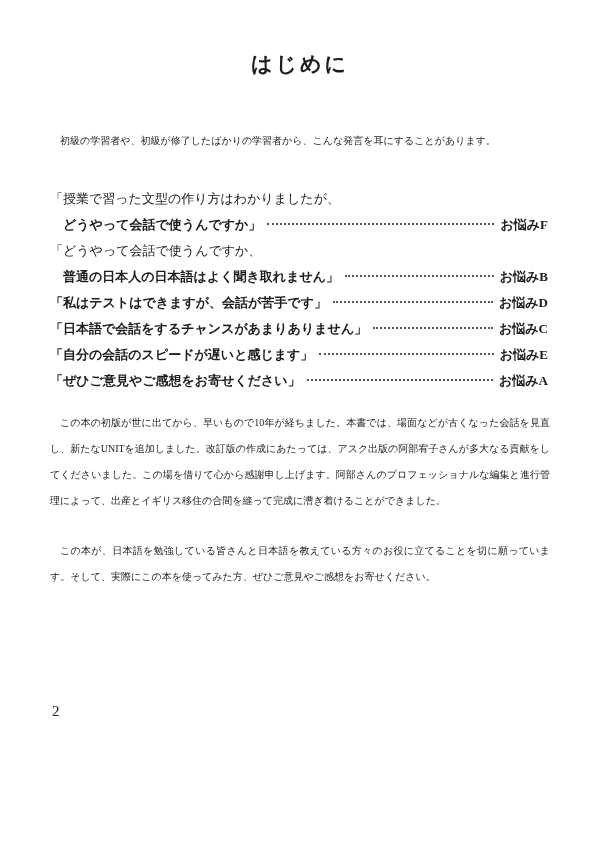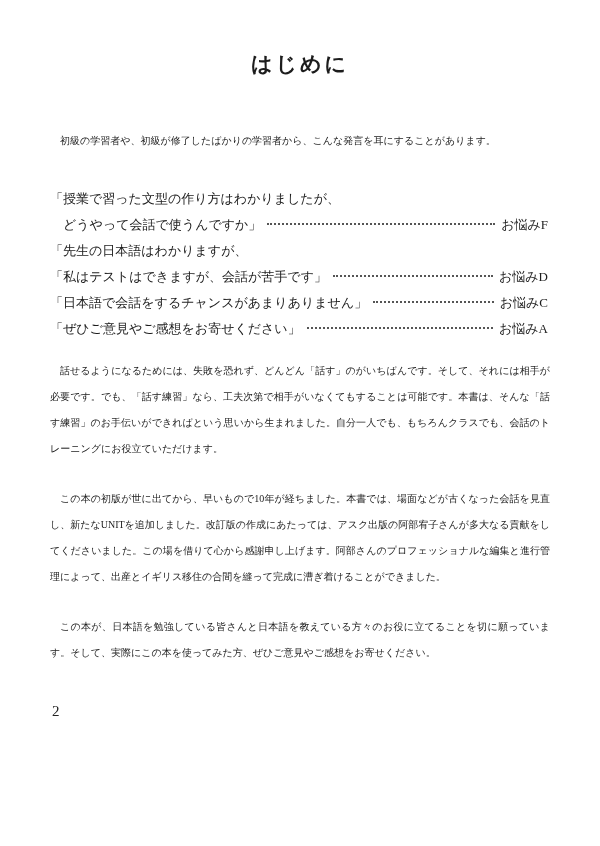--- a/index.html
+++ b/index.html
@@ -29,21 +29,21 @@
     font-size: 10px;
     line-height: 26px;
     text-indent: 1em;
     text-align: justify;
     margin-bottom: 24px;
   }
   .intro { margin-bottom: 32px; }
   .complaints { margin-bottom: 16px; }
   .complaint { font-size: 13px; line-height: 26px; }
   .c-line { white-space: pre-wrap; }
-  .c-row { display: flex; align-items: baseline; }
+  .c-row { display: flex; align-items: baseline; font-weight: bold; }
   .c-text { white-space: pre-wrap; flex: 0 0 auto; }
   .leader {
     flex: 1 1 auto;
     min-width: 18px;
     margin: 0 6px;
     border-bottom: 2px dotted #555;
     position: relative;
     top: -4px;
     height: 0;
   }
@@ -73,51 +73,62 @@
     <div class="complaint">
       <div class="c-line">「授業で習った文型の作り方はわかりましたが、</div>
       <div class="c-row">
         <span class="c-text">　どうやって会話で使うんですか」</span>
         <span class="leader"></span>
         <span class="c-label">お悩みF</span>
       </div>
     </div>
 
     <div class="complaint">
-      <div class="c-line">「先生の日本語はわかりますが、</div>
+      <div class="c-line">「どうやって会話で使うんですか、</div>
+      <div class="c-row">
+        <span class="c-text">　普通の日本人の日本語はよく聞き取れません」</span>
+        <span class="leader"></span>
+        <span class="c-label">お悩みB</span>
+      </div>
     </div>
 
     <div class="complaint">
       <div class="c-row">
         <span class="c-text">「私はテストはできますが、会話が苦手です」</span>
         <span class="leader"></span>
         <span class="c-label">お悩みD</span>
       </div>
     </div>
 
     <div class="complaint">
       <div class="c-row">
         <span class="c-text">「日本語で会話をするチャンスがあまりありません」</span>
         <span class="leader"></span>
         <span class="c-label">お悩みC</span>
       </div>
     </div>
 
+    <div class="complaint">
+      <div class="c-row">
+        <span class="c-text">「自分の会話のスピードが遅いと感じます」</span>
+        <span class="leader"></span>
+        <span class="c-label">お悩みE</span>
+      </div>
+    </div>
 
     <div class="complaint">
       <div class="c-row">
         <span class="c-text">「ぜひご意見やご感想をお寄せください」</span>
         <span class="leader"></span>
         <span class="c-label">お悩みA</span>
       </div>
     </div>
 
   </div>
 
-  <p class="para">話せるようになるためには、失敗を恐れず、どんどん「話す」のがいちばんです。そして、それには相手が必要です。でも、「話す練習」なら、工夫次第で相手がいなくてもすることは可能です。本書は、そんな「話す練習」のお手伝いができればという思いから生まれました。自分一人でも、もちろんクラスでも、会話のトレーニングにお役立ていただけます。</p>
 
   <p class="para">この本の初版が世に出てから、早いもので10年が経ちました。本書では、場面などが古くなった会話を見直し、新たなUNITを追加しました。改訂版の作成にあたっては、アスク出版の阿部宥子さんが多大なる貢献をしてくださいました。この場を借りて心から感謝申し上げます。阿部さんのプロフェッショナルな編集と進行管理によって、出産とイギリス移住の合間を縫って完成に漕ぎ着けることができました。</p>
 
   <p class="para">この本が、日本語を勉強している皆さんと日本語を教えている方々のお役に立てることを切に願っています。そして、実際にこの本を使ってみた方、ぜひご意見やご感想をお寄せください。</p>
 
   <div class="page-number">2</div>
 
 </div>
 
 </body></html>

